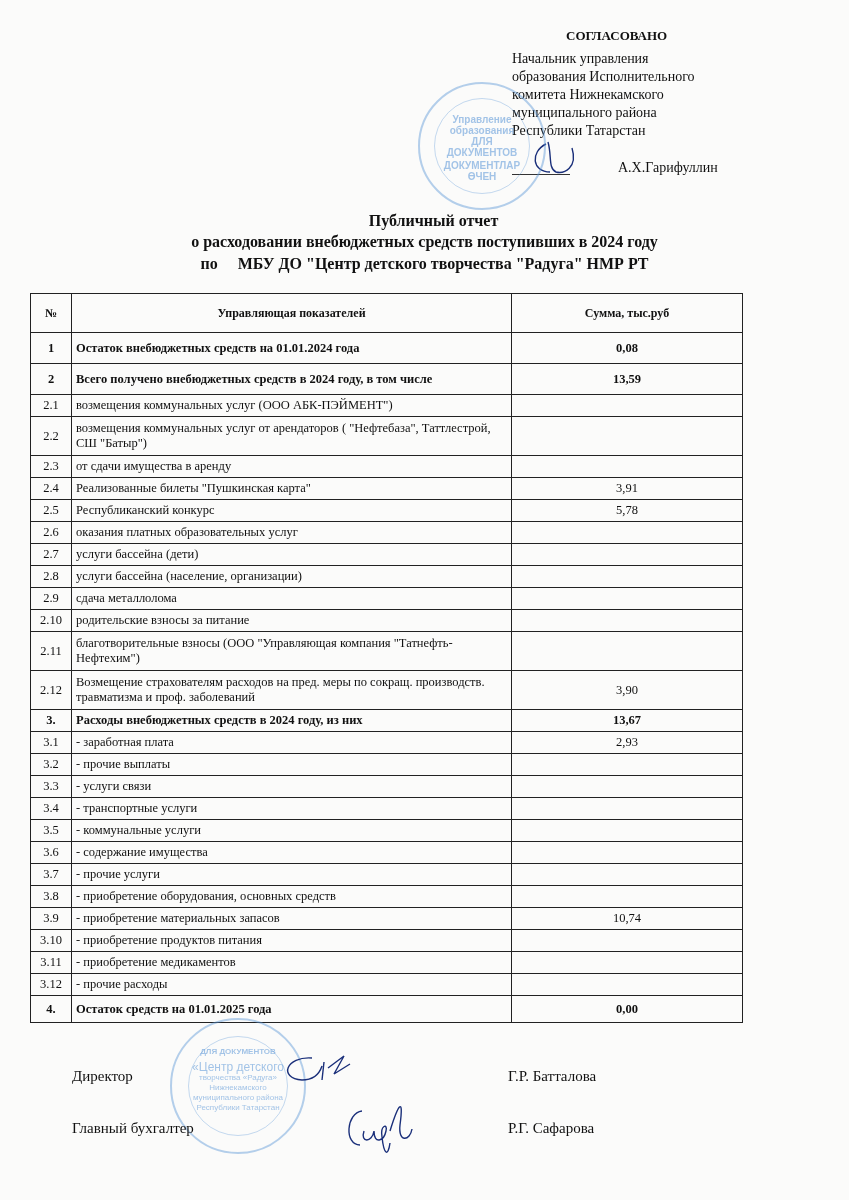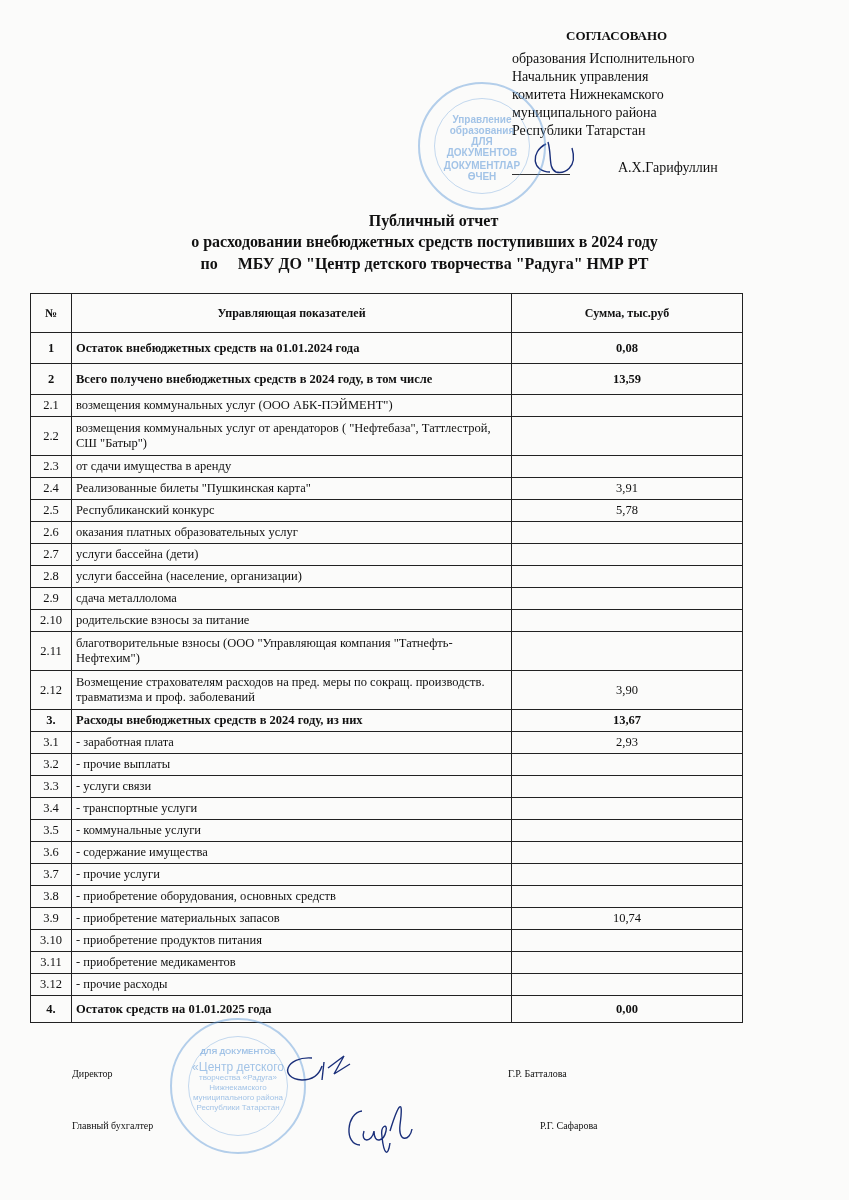--- a/index.html
+++ b/index.html
@@ -28,30 +28,30 @@
     table.report td, table.report th { border: 1px solid #222; padding: 2px 4px; vertical-align: middle; }
     table.report th { font-weight: bold; font-size: 12px; height: 34px; }
     table.report td.num { text-align: center; width: 32px; }
     table.report td.amt { text-align: center; width: 222px; }
     table.report tr.bold td { font-weight: bold; }
     table.report tr.h34 td { height: 26px; }
     table.report tr.h22 td { height: 17px; }
     table.report tr.h38 td { height: 34px; line-height: 15px; }
     table.report tr.h28 td { height: 22px; }
 
-    .footer-label { position: absolute; font-size: 10px; font-family: Liberation Serif, serif; }
+    .footer-label { position: absolute; font-size: 15px; font-family: Liberation Serif, serif; }
     .sig2 { position: absolute; }
   </style>
 </head>
 <body>
 
 <div class="approval">
   <div class="head">СОГЛАСОВАНО</div>
+  <div class="line">Начальник  управления</div>
   <div class="line">образования Исполнительного</div>
-  <div class="line">Начальник  управления</div>
   <div class="line">комитета Нижнекамского</div>
   <div class="line">муниципального района</div>
   <div class="line">Республики Татарстан</div>
   <div class="signrow">
     <svg class="sig" width="70" height="40">
       <path d="M20 6 C 4 14, 6 34, 24 34 M22 4 C 26 18, 22 30, 30 34 C 38 36, 52 30, 46 10" fill="none" stroke="#1a2f7a" stroke-width="1.4"></path>
     </svg>
     <div class="signline"></div>
     <div class="signname">А.Х.Гарифуллин</div>
   </div>
@@ -236,13 +236,13 @@
 <div class="footer-label" style="left:72px; top:1068px;">Директор</div>
 <svg class="sig2" style="left:272px; top:1050px;" width="90" height="40">
   <path d="M40 8 C 14 6, 6 28, 30 30 C 44 30, 48 22, 50 16 M52 12 L 50 30 M56 18 L 72 6 L 62 24 L 78 14" fill="none" stroke="#1a2f7a" stroke-width="1.4"></path>
 </svg>
 <div class="footer-label" style="left:508px; top:1068px;">Г.Р. Батталова</div>
 
 <div class="footer-label" style="left:72px; top:1120px;">Главный бухгалтер</div>
 <svg class="sig2" style="left:340px; top:1085px;" width="80" height="75">
   <path d="M22 26 C 6 28, 4 60, 20 60 M24 46 C 20 58, 32 58, 34 46 M34 46 C 34 60, 44 56, 46 46 C 48 38, 40 40, 42 52 C 44 70, 48 72, 50 58 M50 46 C 58 20, 64 10, 60 40 C 58 58, 70 56, 72 44" fill="none" stroke="#1a2f7a" stroke-width="1.4"></path>
 </svg>
-<div class="footer-label" style="left:508px; top:1120px;margin-left:32px;">Р.Г. Сафарова</div>
+<div class="footer-label" style="left:508px; top:1120px;">Р.Г. Сафарова</div>
 
 </body></html>

